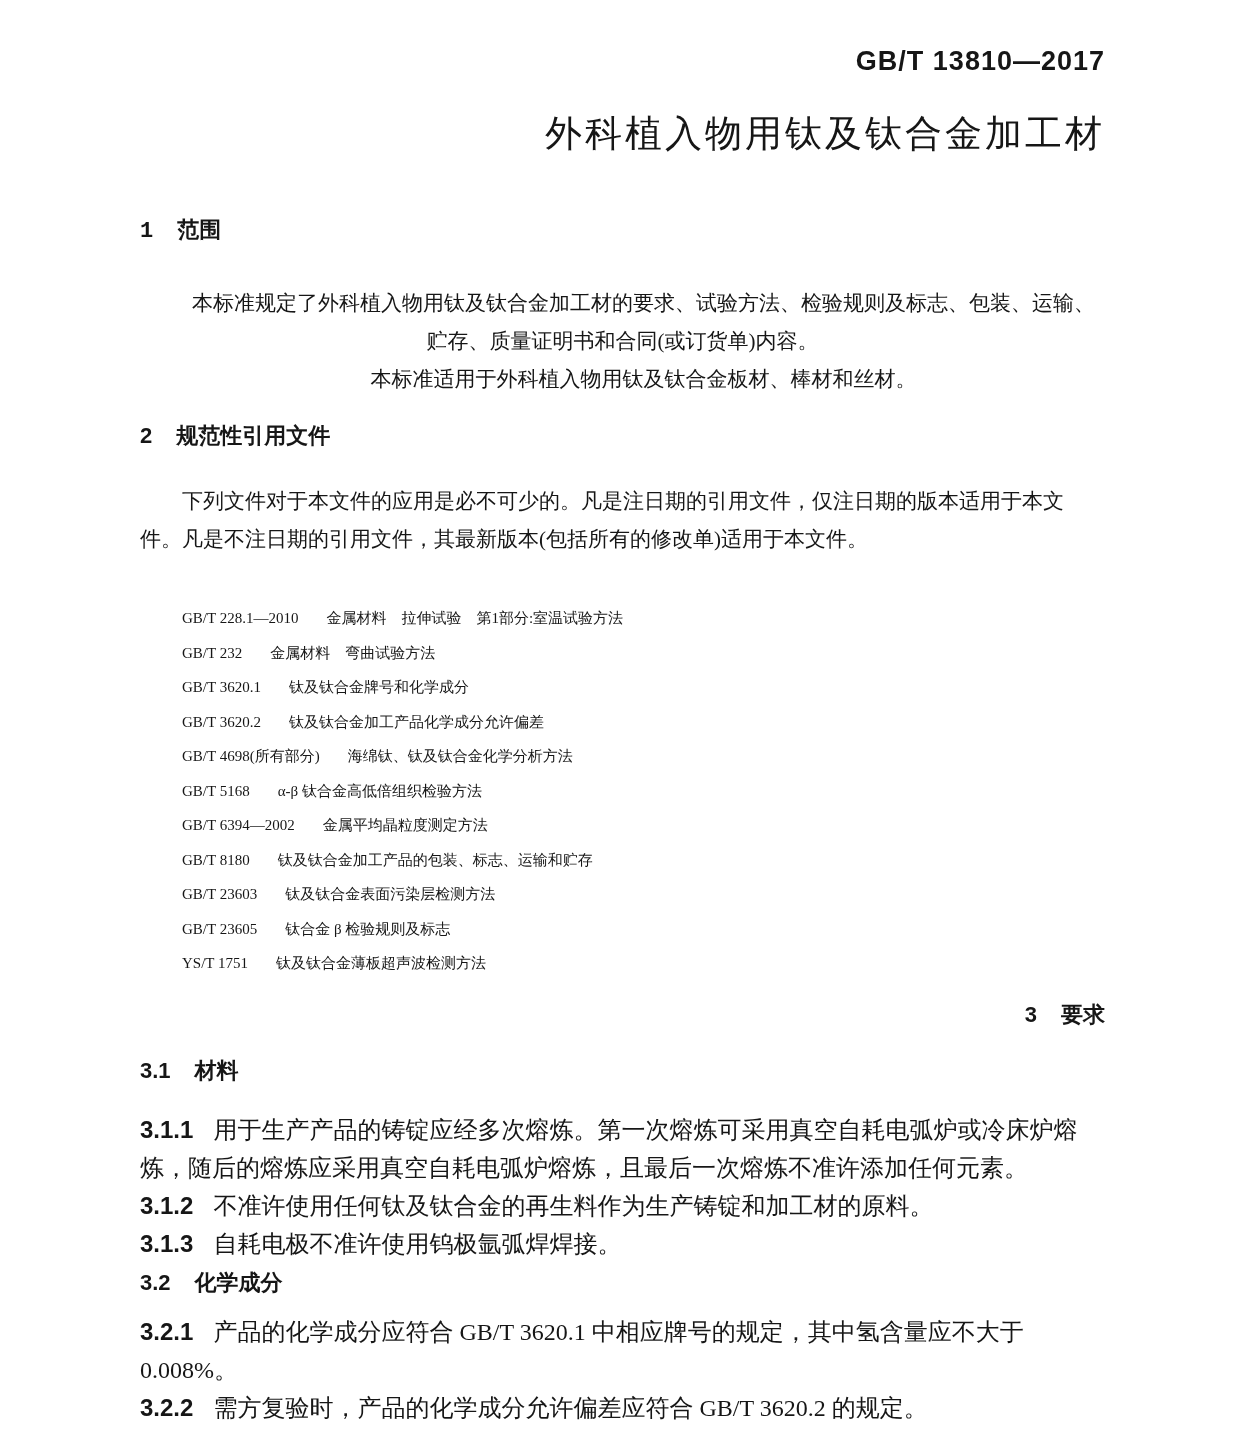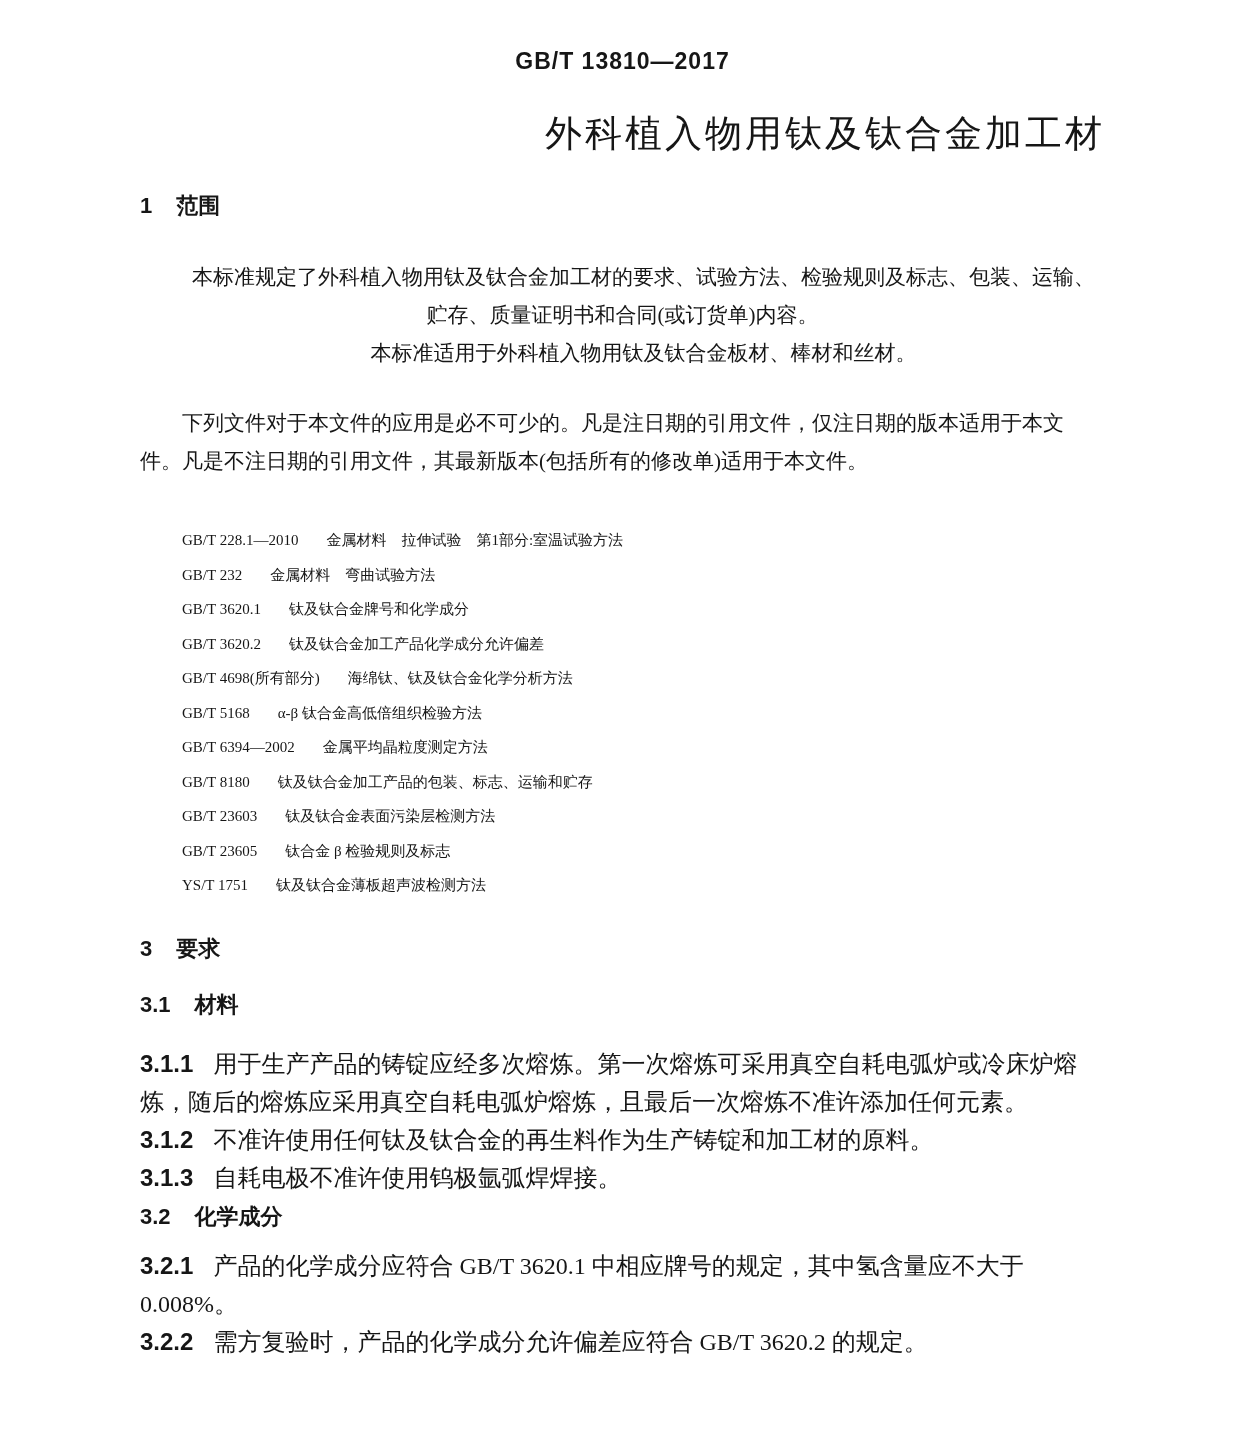--- a/index.html
+++ b/index.html
@@ -8,46 +8,46 @@
     height: 1435px;
     background: #ffffff;
     color: #161616;
     font-family: "Liberation Serif", "DejaVu Serif", serif;
     overflow: hidden;
   }
   .content {
     padding: 48px 135px 0 140px;
   }
   .doc-number {
-    text-align: center;
+    text-align: right;
     font-family: "Liberation Sans", "DejaVu Sans", sans-serif;
-    font-size: 23px;
+    font-size: 27px;
     font-weight: bold;
     letter-spacing: 1px;
     line-height: 26px;
   }
   .doc-title {
     text-align: right;
     font-size: 37px;
     font-weight: normal;
     letter-spacing: 3px;
     margin: 40px 0 0 0;
     line-height: 40px;
     font-family: "Liberation Sans", "DejaVu Sans", sans-serif;
   }
   .sec-h {
     font-size: 22px;
     font-weight: bold;
     line-height: 28px;
     font-family: "Liberation Sans", "DejaVu Sans", sans-serif;
   }
   .sec-h .num { margin-right: 24px; }
-  .h-s1  { margin-top: 38px; }
+  .h-s1  { margin-top: 64px; font-family: Liberation Mono, monospace; }
   .h-s2  { margin-top: 24px; }
-  .h-s3  { margin-top: 32px; }
+  .h-s3  { margin-top: 20px; text-align: right; }
   .h-s31 { margin-top: 28px; }
   .h-s32 { margin-top: 6px; }
   .body-text {
     font-size: 21px;
     line-height: 38px;
   }
   .body-text p { margin: 0; text-indent: 2em; }
   .block-s1 { margin-top: 38px; text-align: center; }
   .block-s2 { margin-top: 32px; }
   .refs {
@@ -77,20 +77,23 @@
   <h1 class="doc-title">外科植入物用钛及钛合金加工材</h1>
 
   <div class="sec-h h-s1">
     <span class="num">1</span><span>范围</span>
   </div>
   <div class="body-text block-s1">
     <p>本标准规定了外科植入物用钛及钛合金加工材的要求、试验方法、检验规则及标志、包装、运输、贮存、质量证明书和合同(或订货单)内容。</p>
     <p>本标准适用于外科植入物用钛及钛合金板材、棒材和丝材。</p>
   </div>
 
+  <div class="sec-h h-s2">
+    <span class="num">2</span><span>规范性引用文件</span>
+  </div>
   <div class="body-text block-s2">
     <p>下列文件对于本文件的应用是必不可少的。凡是注日期的引用文件，仅注日期的版本适用于本文件。凡是不注日期的引用文件，其最新版本(包括所有的修改单)适用于本文件。</p>
   </div>
   <div class="refs">
     <div class="ref"><span class="ref-code">GB/T 228.1—2010</span><span>金属材料　拉伸试验　第1部分:室温试验方法</span></div>
     <div class="ref"><span class="ref-code">GB/T 232</span><span>金属材料　弯曲试验方法</span></div>
     <div class="ref"><span class="ref-code">GB/T 3620.1</span><span>钛及钛合金牌号和化学成分</span></div>
     <div class="ref"><span class="ref-code">GB/T 3620.2</span><span>钛及钛合金加工产品化学成分允许偏差</span></div>
     <div class="ref"><span class="ref-code">GB/T 4698(所有部分)</span><span>海绵钛、钛及钛合金化学分析方法</span></div>
     <div class="ref"><span class="ref-code">GB/T 5168</span><span>α-β 钛合金高低倍组织检验方法</span></div>

